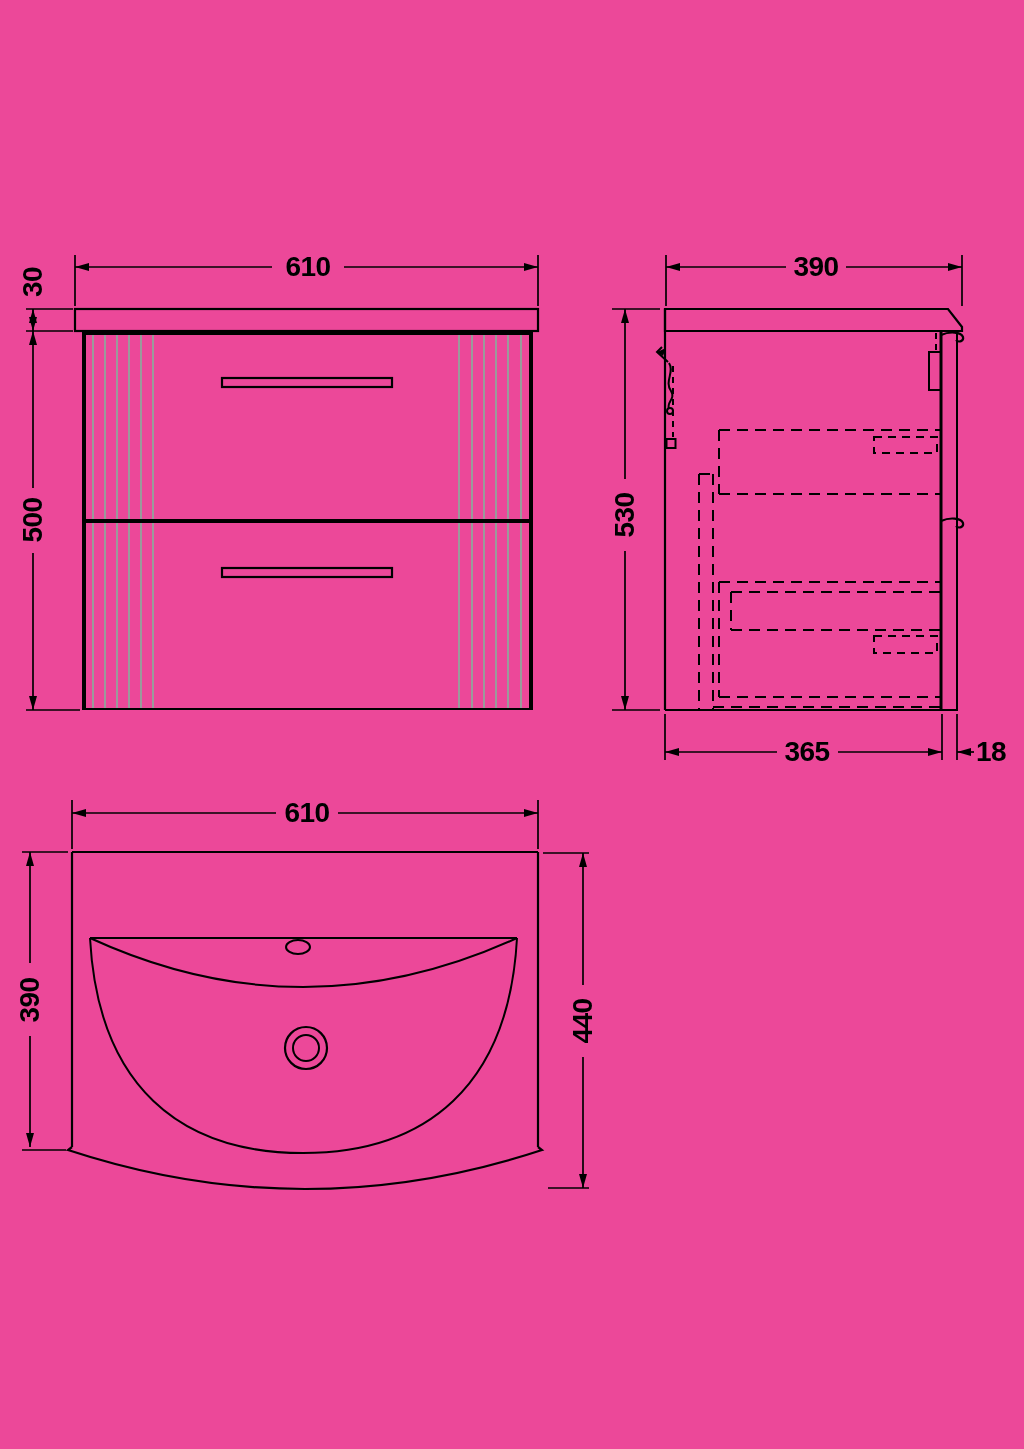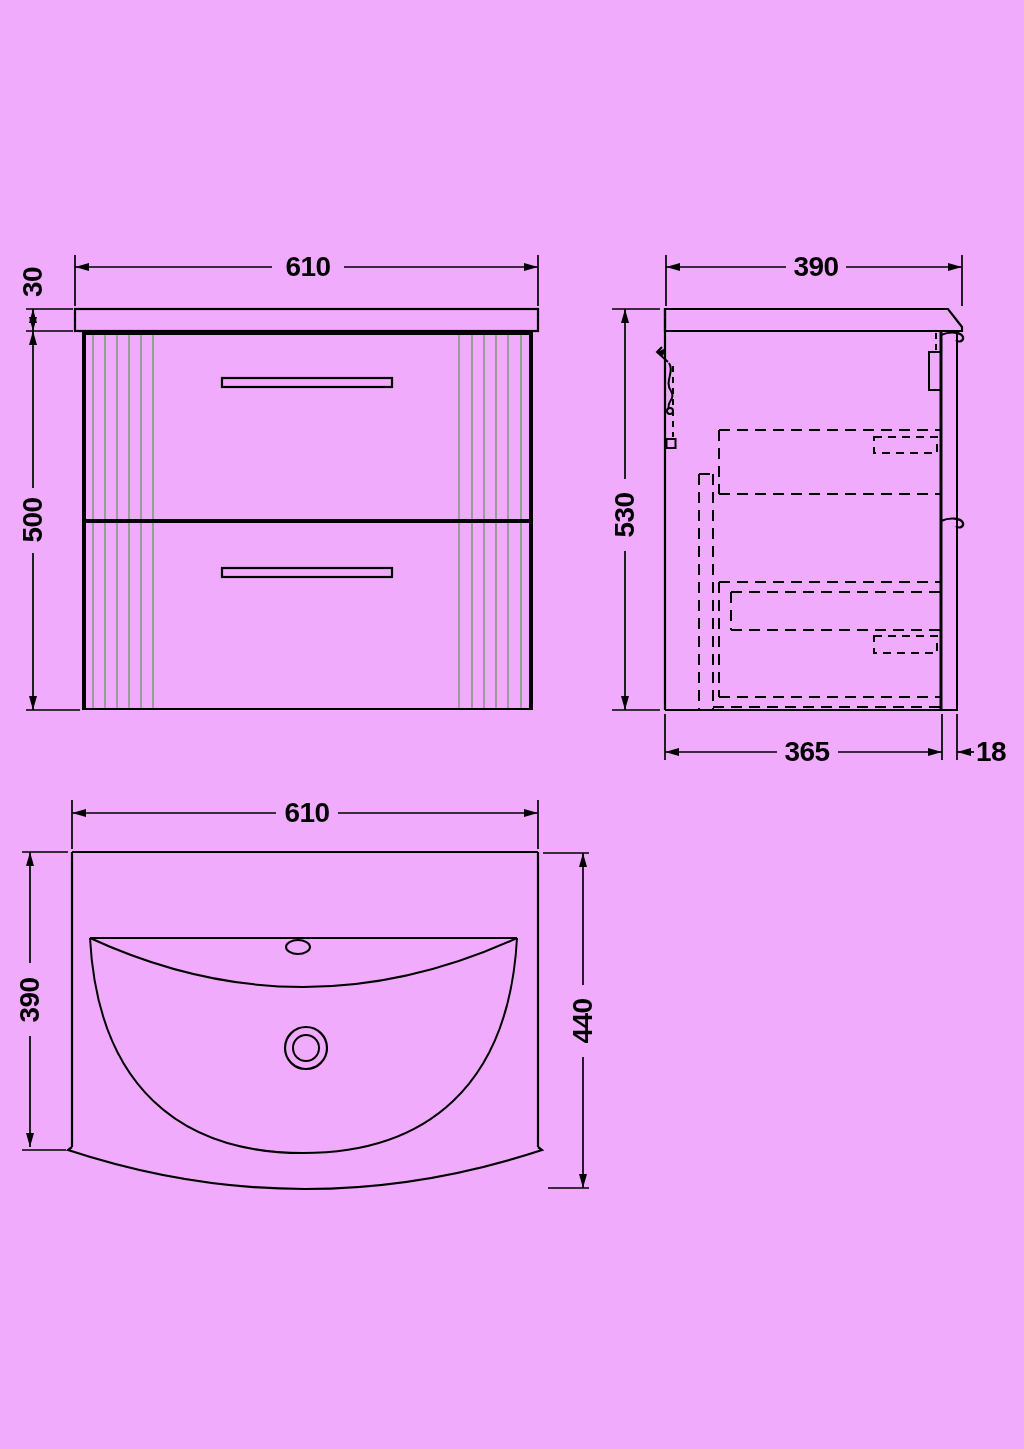--- a/index.html
+++ b/index.html
@@ -1,16 +1,16 @@
 <!DOCTYPE html>
 <html><head>
 <meta charset="utf-8">
 <style>
   html,body{margin:0;padding:0;background:#ffffff;}
-  .stage{position:relative;width:1024px;height:1449px;background:#f0abfc;overflow:hidden;}
+  .stage{position:relative;width:1024px;height:1449px;background:#ec4899;overflow:hidden;}
   svg{position:absolute;left:0;top:0;}
   .outline{stroke:#000;stroke-width:2.2;fill:none;stroke-linecap:butt;}
   .thin{stroke:#000;stroke-width:2;fill:none;}
   .thick{stroke:#000;stroke-width:4;fill:none;}
   .med{stroke:#000;stroke-width:3;fill:none;}
   .dim{stroke:#000;stroke-width:1.7;fill:none;}
   .dash{stroke:#000;stroke-width:2;fill:none;stroke-dasharray:11 7;}
   .dash2{stroke:#000;stroke-width:2;fill:none;stroke-dasharray:8 6;}
   .dash3{stroke:#000;stroke-width:2;fill:none;stroke-dasharray:6 5;}
   .flute{stroke:#9b9b9b;stroke-width:2;fill:none;}

